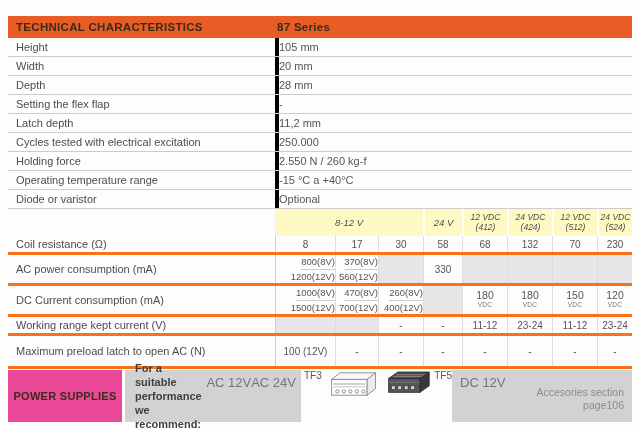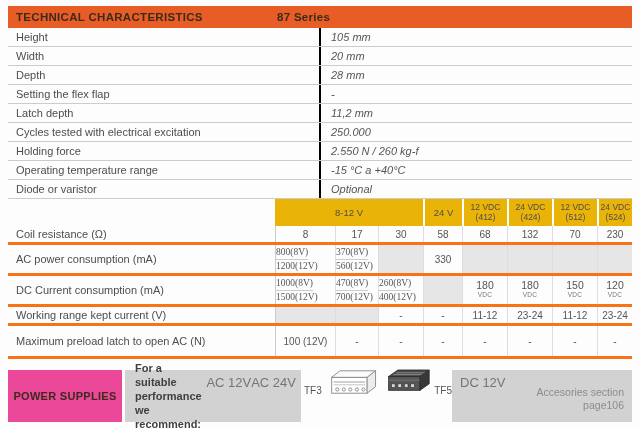--- a/index.html
+++ b/index.html
@@ -1,61 +1,61 @@
 <!DOCTYPE html>
 <html><head>
 <meta charset="utf-8">
 <style>
   * { margin:0; padding:0; box-sizing:border-box; }
   html,body { background:#ffffff; }
   body { width:640px; height:429px; font-family:"Liberation Sans", sans-serif; position:relative; overflow:hidden; }
   .page { position:absolute; left:0; top:0; width:640px; height:429px; background:#fdfdfd; }
-  .tbl { position:absolute; left:8px; top:6px; width:624px; }
+  .tbl { position:absolute; left:8px; top:16px; width:624px; }
 
   
   .hdr { display:flex; align-items:center; height:22px; background:#E85C26; }
   .hdr-title { width:269px; padding-left:8px; font-size:11.5px; font-weight:bold; color:#3B2B1A; letter-spacing:.3px; }
   .hdr-series { font-size:11.5px; font-weight:bold; color:#3B2B1A; letter-spacing:.3px; }
 
   
-  .spec-row { display:flex; height:19px; border-bottom:1px solid #ccc; align-items:stretch;gap:44px; }
+  .spec-row { display:flex; height:19px; border-bottom:1px solid #ccc; align-items:stretch; }
   .spec-lbl { width:267px; padding-left:8px; font-size:11px; color:#4d4d4d; display:flex; align-items:center; }
-  .spec-val { flex:1; border-left:2px solid #000000; padding-left:10px; font-size:11px; color:#555; display:flex; align-items:center;font-style:italic; }
+  .spec-val { flex:1; border-left:4px solid #000000; font-size:11px; color:#555; display:flex; align-items:center; }
 
   
   .grow { display:flex; border-bottom:3px solid #f97316; align-items:stretch; }
   .g-label { width:267px; padding-left:8px; font-size:11px; color:#4d4d4d; display:flex; align-items:center; }
   .gcell { display:flex; align-items:center; justify-content:center; font-size:10px; color:#555; border-left:1px solid #ddd; }
   .gcell.cfirst { border-left:1px solid #ccc; }
   .w1{width:60px} .w2{width:43px} .w3{width:45px} .w4{width:39px}
   .w5{width:45px} .w6{width:45px} .w7{width:45px} .w8{width:35px}
   .shade { background:#e6e6e6; }
   .h19 { height:19px; } .h31 { height:31px; } .h33 { height:33px; }
 
   .ghead-row { height:27px; border-bottom:0; }
   .ghead-empty { width:267px; }
-  .ghead { background:#eab308; color:#4d4d4d; display:flex; flex-direction:column; align-items:center; justify-content:center; font-size:9.5px; border-left:2px solid #fff; }
+  .ghead { background:#fef9c3; color:#4d4d4d; display:flex; flex-direction:column; align-items:center; justify-content:center; font-size:9.5px; border-left:2px solid #fff;font-style:italic; }
   .ghead.gwide { width:148px; border-left:none; }
   .gvdc { font-size:8.5px; line-height:9.5px; text-align:center; }
 
-  .stack { flex-direction:column; padding:0; align-items:flex-start;font-family:Liberation Serif, serif; }
+  .stack { flex-direction:column; padding:0; align-items:flex-end; }
   .stack .half { flex:1; display:flex; align-items:center; justify-content:center; font-size:9.5px; color:#555; }
   .stack .half.top { border-bottom:1px solid #ccc; }
   .vdccell { flex-direction:column; line-height:10px; }
   .vdccell .num { font-size:10.5px; color:#555; }
   .vdccell .unit { font-size:6.5px; color:#777; letter-spacing:.3px; }
 
   
   .power { position:absolute; left:8px; top:370px; width:624px; height:52px; display:flex; }
   .ps-box { width:114px; background:#ec4899; display:flex; align-items:center; justify-content:center; font-size:11px; font-weight:bold; color:#3B2B1A; letter-spacing:.3px; }
   .gray1 { margin-left:3px; width:176px; background:#d2d2d2; display:flex; align-items:center; }
   .rec { padding-left:10px; font-size:11px; font-weight:bold; color:#3f3f3f; line-height:14px; width:148px; }
   .ac-col { margin-left:auto; padding-right:5px; height:42px; display:flex; flex-direction:row; justify-content:flex-end; font-size:13px; color:#757575; white-space:nowrap; }
   .mid { width:151px; display:flex; flex-direction:column; justify-content:center; }
-  .mid-row { display:flex; align-items:flex-end; height:26px;margin-top:45px; }
+  .mid-row { display:flex; align-items:flex-start; height:26px;margin-top:45px; }
   .code { font-size:10px; color:#555; }
   .code.left { width:24px; padding-left:3px; }
   .code.right { width:21px; text-align:right; }
   .icon-wrap { display:flex; align-items:center; justify-content:center; }
   .gray2 { flex:1; background:#d2d2d2; display:flex; align-items:center; }
   .dc-col { padding-left:8px; height:42px; display:flex; flex-direction:column; justify-content:space-between; font-size:13px; color:#757575; white-space:nowrap;gap:44px; }
   .acc { margin-left:auto; padding-right:8px; text-align:right; font-size:10.5px; color:#8c8c8c; line-height:13px; margin-top:6px; }
 </style>
 </head>
 <body>

